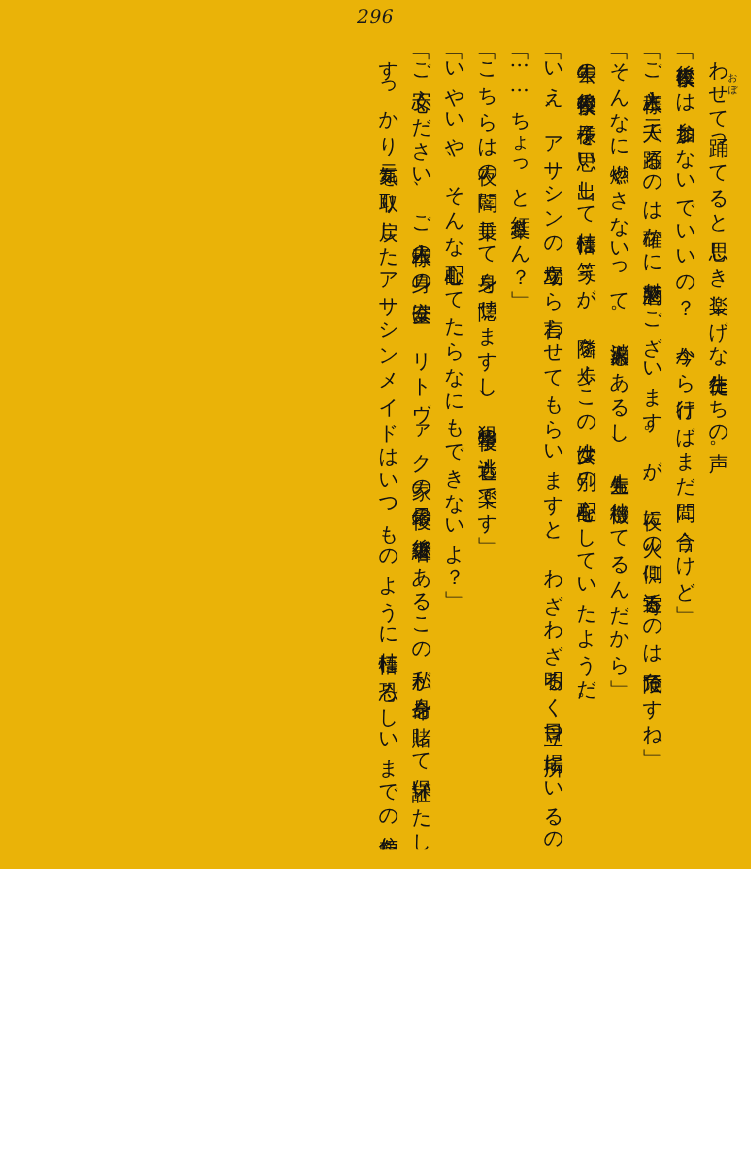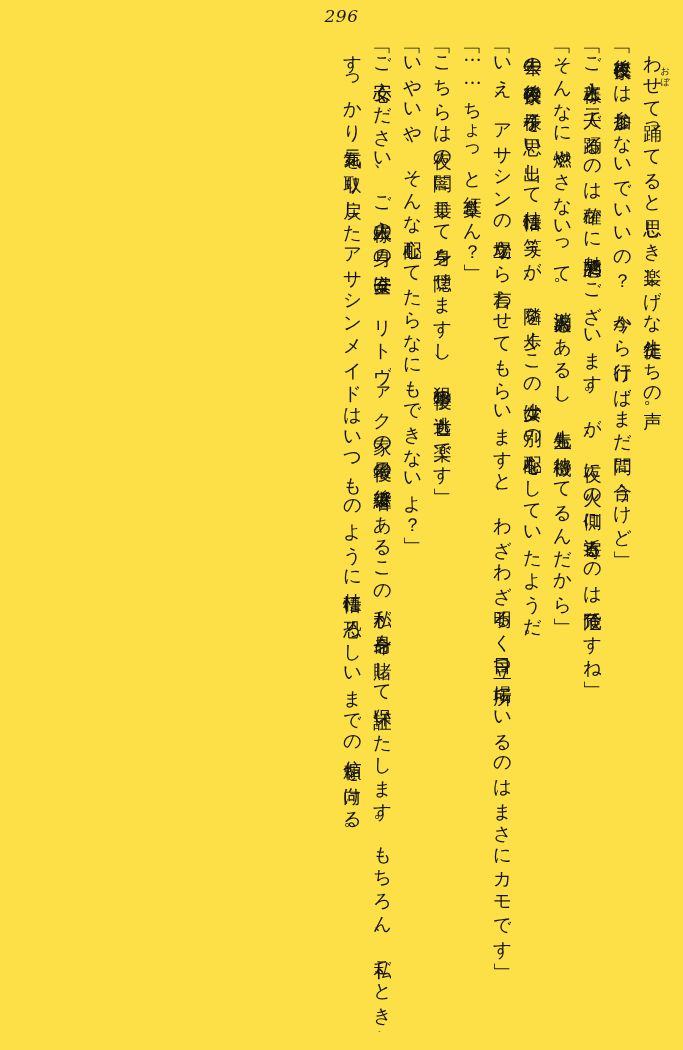--- a/index.html
+++ b/index.html
@@ -11,23 +11,23 @@
     width: 683px;
     height: 1050px;
     overflow: hidden;
     font-family: "DejaVu Serif", "Liberation Serif", serif;
     color: #111111;
   }
 
   .page {
     position: relative;
     width: 683px;
-    height: 1050px;
+    height: 790px;
     box-sizing: border-box;
-    background: #fde047;
+    background: #eab308;
   }
 
   
   .page-number {
     position: absolute;
     top: 6px;
     left: 0;
     width: 683px;
     text-align: center;
     font-style: italic;

